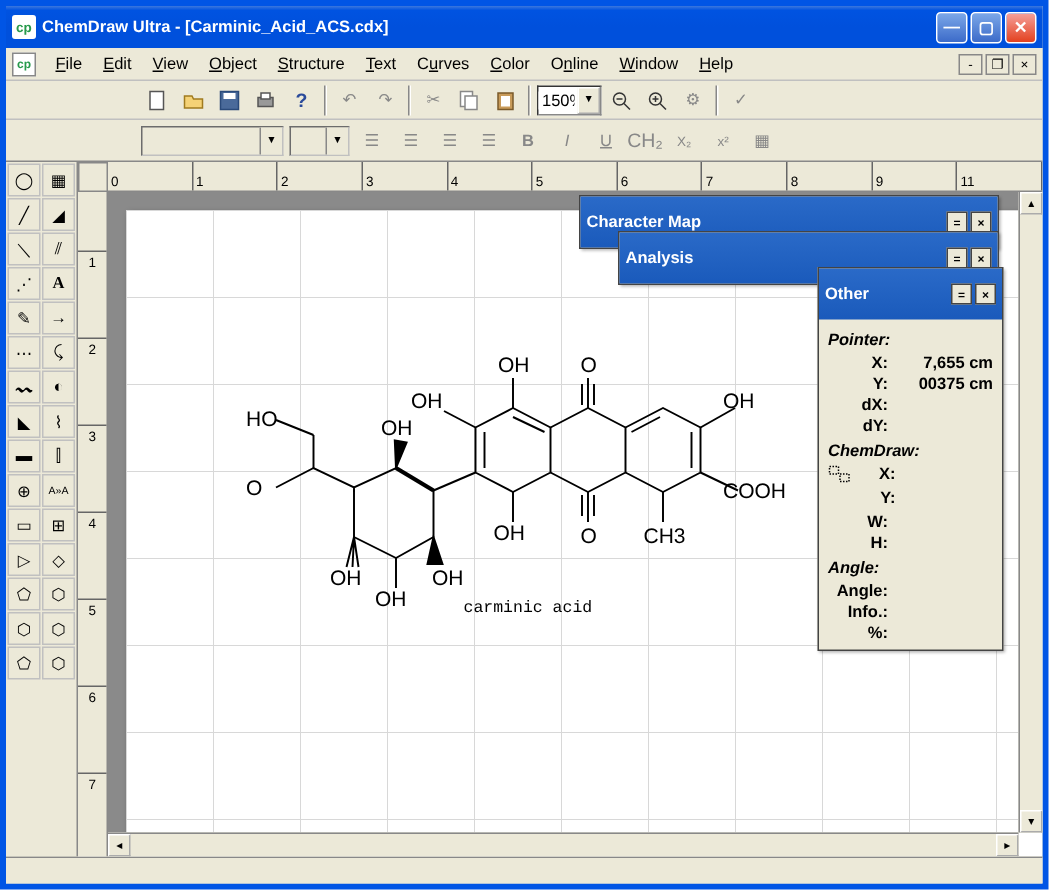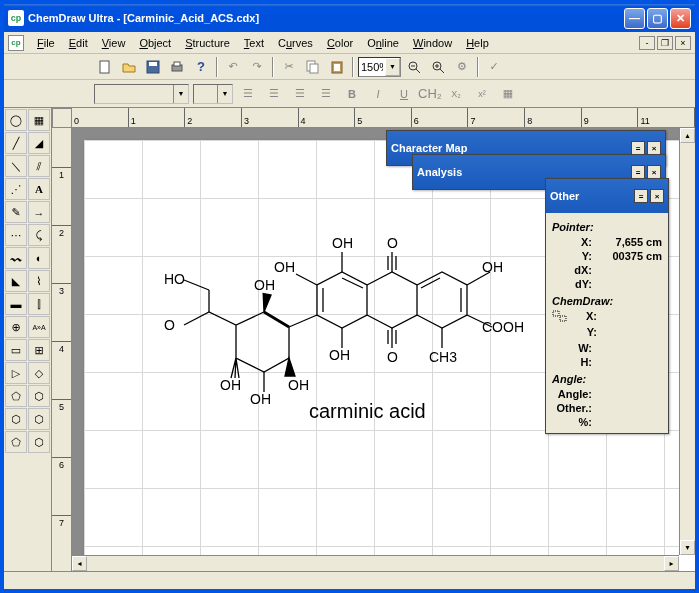--- a/index.html
+++ b/index.html
@@ -32,21 +32,21 @@
 .canvas-area { flex: 1; display: flex; flex-direction: column; background: #fff; position: relative; }
 .ruler-corner { position: absolute; top: 0; left: 0; width: 20px; height: 20px; background: #ece9d8; border: 1px solid #888; z-index: 2; }
 .ruler-h { position: absolute; top: 0; left: 20px; right: 0; height: 20px; background: #ece9d8; border-bottom: 1px solid #888; display: flex; z-index: 1; }
 .ruler-h .tick { width: 58px; border-right: 1px solid #666; font-size: 9px; padding-left: 2px; display: flex; align-items: flex-end; padding-bottom: 1px; }
 .ruler-v { position: absolute; top: 20px; left: 0; width: 20px; bottom: 0; background: #ece9d8; border-right: 1px solid #888; z-index: 1; }
 .ruler-v .tick { height: 58px; border-bottom: 1px solid #666; font-size: 9px; display: flex; align-items: flex-start; justify-content: center; padding-top: 2px; }
 .canvas { position: absolute; top: 20px; left: 20px; right: 16px; bottom: 16px; background: #8a8a8a; overflow: hidden; }
 .page { position: absolute; left: 12px; top: 12px; width: 830px; height: 600px; background: white; box-shadow: 2px 2px 4px rgba(0,0,0,.4); }
 .grid { position: absolute; inset: 0; background-image: linear-gradient(to right, #d8d8d8 1px, transparent 1px), linear-gradient(to bottom, #d8d8d8 1px, transparent 1px); background-size: 58px 58px; }
 .molecule { position: absolute; left: 40px; top: 90px; width: 400px; height: 200px; }
-.caption { position: absolute; left: 225px; top: 260px; font-family: Liberation Sans, sans-serif; font-size: 20px; }
+.caption { position: absolute; left: 225px; top: 260px; font-family: Liberation Mono, monospace; font-size: 11px; }
 .scrollbar-v { position: absolute; top: 20px; right: 0; width: 16px; bottom: 16px; background: #ece9d8; border-left: 1px solid #888; }
 .scrollbar-h { position: absolute; left: 20px; bottom: 0; right: 16px; height: 16px; background: #ece9d8; border-top: 1px solid #888; }
 .sb-btn { width: 15px; height: 15px; background: #ece9d8; border: 1px outset #fff; position: absolute; display:flex; align-items:center; justify-content:center; font-size:8px; }
 .panel { position: absolute; background: #ece9d8; border: 1px solid #444; box-shadow: 1px 1px 2px rgba(0,0,0,.3); }
 .panel-title { background: linear-gradient(to bottom, #2a6ac8, #1a5abb); color: white; font-weight: bold; padding: 2px 4px; display: flex; align-items: center; height: 34px; }
 .panel-title .pbtn { margin-left: auto; width: 14px; height: 14px; background: #ece9d8; border: 1px solid #444; display: flex; align-items: center; justify-content: center; font-size: 8px; font-weight: bold; color: #000; }
 .panel-title .pbtn + .pbtn { margin-left: 2px; }
 .panel-body { padding: 4px 6px; font-style: italic; font-size: 10px; font-weight: bold; }
 .panel-body .row { display: flex; justify-content: space-between; font-style: normal; padding: 1px 0; font-size: 10px; }
 .panel-body .lbl { text-align: right; width: 40px; }
@@ -368,21 +368,21 @@
           <div class="row">
               <span class="lbl">H:</span>
               <span class="val"></span>
             </div>
           <div class="hdr">Angle:</div>
           <div class="row">
               <span class="lbl">Angle:</span>
               <span class="val"></span>
             </div>
           <div class="row">
-              <span class="lbl">Other.:</span>
+              <span class="lbl">Info.:</span>
               <span class="val"></span>
             </div>
           <div class="row">
               <span class="lbl">%:</span>
               <span class="val"></span>
             </div>
         </div>
       </div>
     </div>
   </div>

